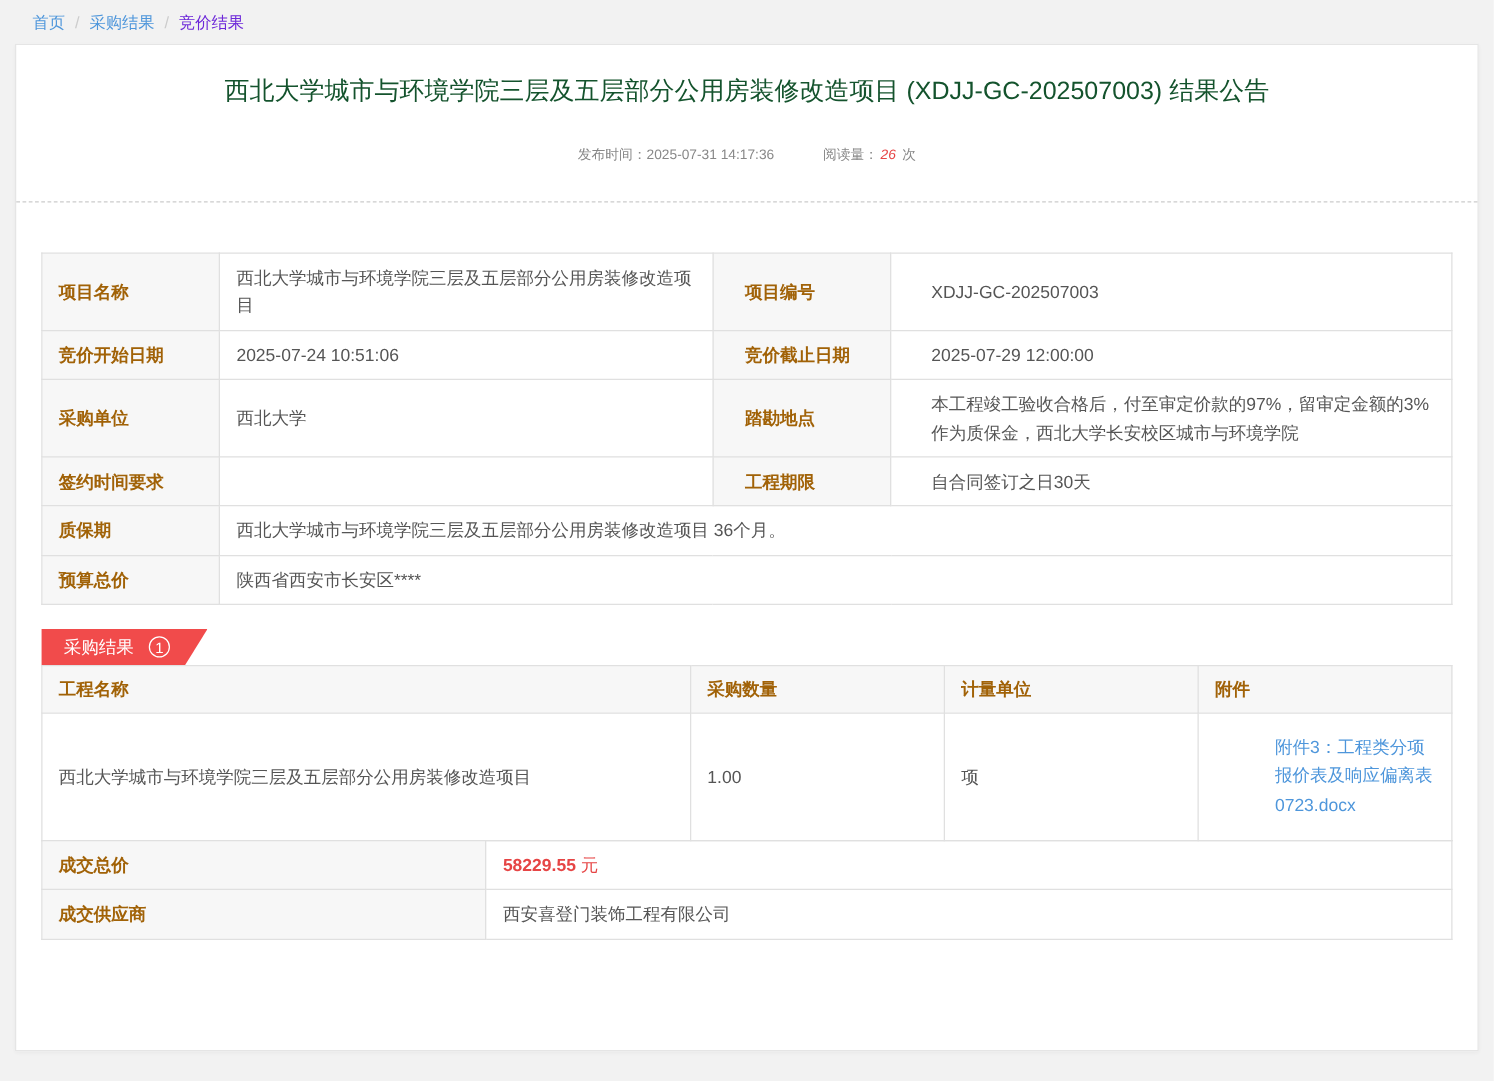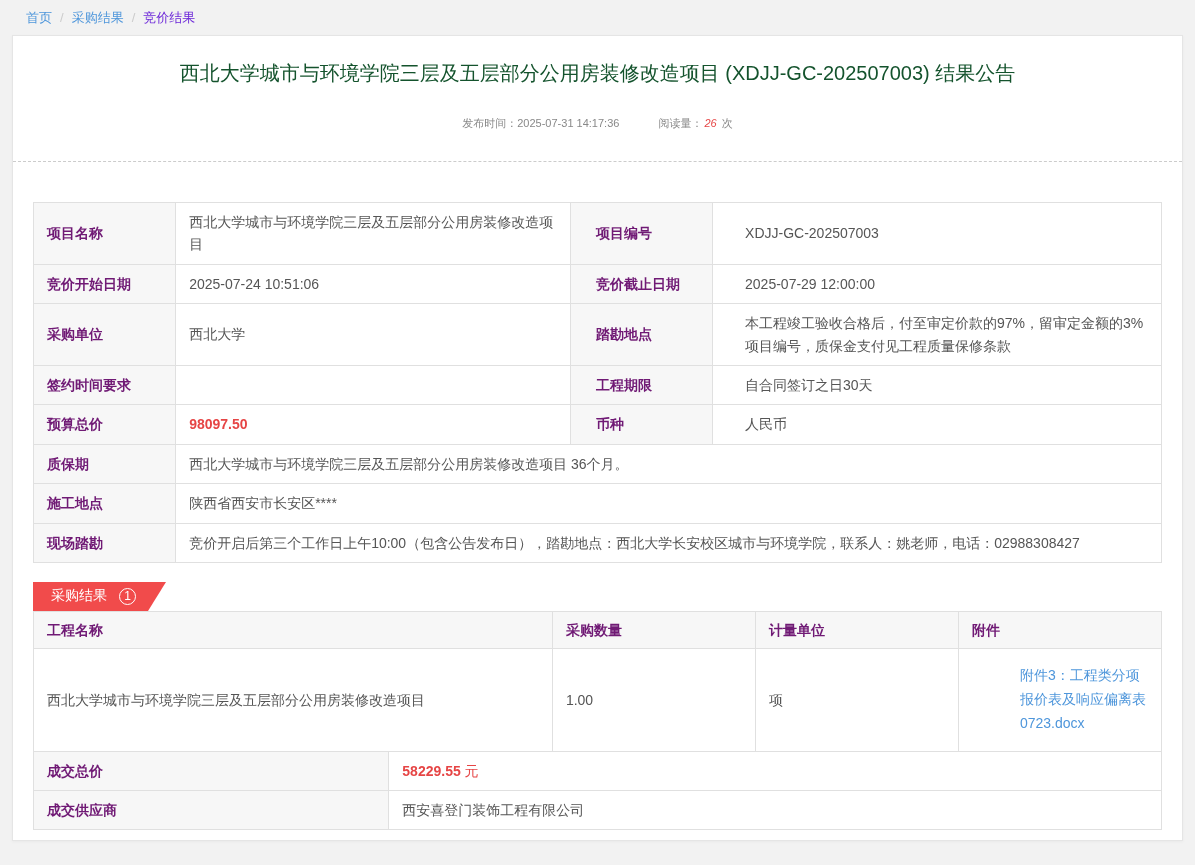--- a/index.html
+++ b/index.html
@@ -73,21 +73,21 @@
     border: 1px solid #e0e0e0;
     padding: 8px 13px;
     line-height: 1.6;
     vertical-align: middle;
     text-align: left;
   }
   .info-table { margin-top: 40px; }
   .label-cell, th {
     background: #f7f7f7;
     font-weight: 700;
-    color: #701a75;
+    color: #a16207;
   }
   .value-cell { color: #555; }
   .info-table .lc1 { width: 12.6%; }
   .info-table .vc1 { width: 35.0%; }
   .info-table .lc2 { width: 12.6%; padding-left: 25px; }
   .info-table .vc2 { width: 39.8%; padding-left: 32px; }
   .red-bold { color: var(--price-red); font-weight: 700; }
   .red { color: var(--price-red); }
 
   
@@ -162,45 +162,35 @@
       <tr>
         <td class="label-cell lc1">竞价开始日期</td>
         <td class="value-cell vc1">2025-07-24 10:51:06</td>
         <td class="label-cell lc2">竞价截止日期</td>
         <td class="value-cell vc2">2025-07-29 12:00:00</td>
       </tr>
       <tr>
         <td class="label-cell lc1">采购单位</td>
         <td class="value-cell vc1">西北大学</td>
         <td class="label-cell lc2">踏勘地点</td>
-        <td class="value-cell vc2">本工程竣工验收合格后，付至审定价款的97%，留审定金额的3%项目编号，质保金支付见工程质量保修条款</td>
+        <td class="value-cell vc2">本工程竣工验收合格后，付至审定价款的97%，留审定金额的3%作为质保金，西北大学长安校区城市与环境学院</td>
       </tr>
       <tr>
         <td class="label-cell lc1">签约时间要求</td>
         <td class="value-cell vc1"></td>
         <td class="label-cell lc2">工程期限</td>
         <td class="value-cell vc2">自合同签订之日30天</td>
       </tr>
       <tr>
-        <td class="label-cell lc1">预算总价</td>
-        <td class="value-cell vc1 red-bold">98097.50</td>
-        <td class="label-cell lc2">币种</td>
-        <td class="value-cell vc2">人民币</td>
-      </tr>
-      <tr>
         <td class="label-cell">质保期</td>
         <td class="value-cell" colspan="3">西北大学城市与环境学院三层及五层部分公用房装修改造项目 36个月。</td>
       </tr>
       <tr>
-        <td class="label-cell">施工地点</td>
+        <td class="label-cell">预算总价</td>
         <td class="value-cell" colspan="3">陕西省西安市长安区****</td>
-      </tr>
-      <tr>
-        <td class="label-cell">现场踏勘</td>
-        <td class="value-cell" colspan="3">竞价开启后第三个工作日上午10:00（包含公告发布日），踏勘地点：西北大学长安校区城市与环境学院，联系人：姚老师，电话：02988308427</td>
       </tr>
     </tbody>
   </table>
 
   <div class="ribbon">
     <span>采购结果</span>
     <span class="count-circle">1</span>
   </div>
 
   <table class="result-table">

